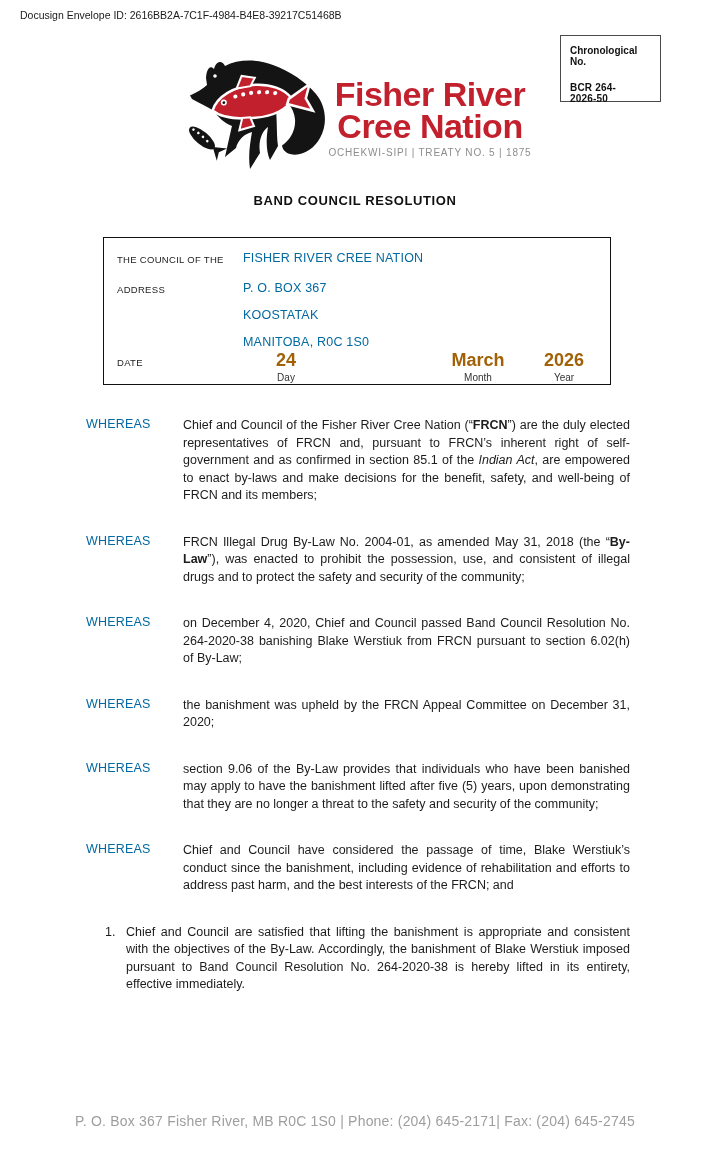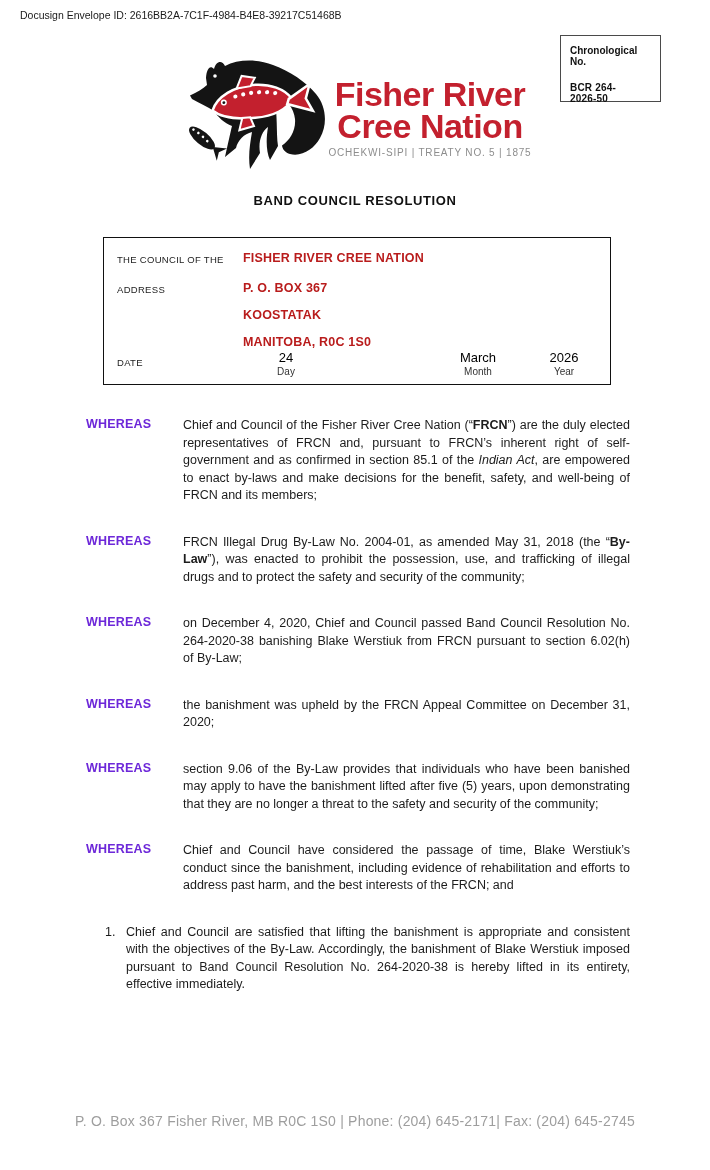--- a/index.html
+++ b/index.html
@@ -90,48 +90,48 @@
   }
   .cb-label {
     position: absolute;
     font-size: 9.5px;
     letter-spacing: 0.3px;
     color: #222;
   }
   .cb-value {
     position: absolute;
     font-size: 12.5px;
-    font-weight: 700;
-    color: #b91c1c;
+    font-weight: 400;
+    color: #0369a1;
     letter-spacing: 0.2px;
   }
   .date-col {
     position: absolute;
     top: 112px;
     width: 74px;
     text-align: center;
   }
-  .date-value { font-size: 13px; font-weight: 400; color: #000000; }
+  .date-value { font-size: 18px; font-weight: 700; color: #a16207; }
   .date-sub { font-size: 10px; color: #333; margin-top: 1px; }
 
   
   .content {
     position: absolute;
     top: 417px;
     left: 86px;
     width: 544px;
   }
   .clause { display: flex; margin-bottom: 29px; }
   .clause-label {
     width: 97px;
     flex: none;
     font-size: 12.5px;
-    font-weight: 700;
+    font-weight: 400;
     letter-spacing: 0.2px;
-    color: #6d28d9;
+    color: #0369a1;
   }
   .clause-text {
     flex: 1;
     font-size: 12.5px;
     line-height: 17.5px;
     text-align: justify;
     color: #1c1c1c;
   }
   .b { font-weight: 700; }
   .i { font-style: italic; }
@@ -262,21 +262,21 @@
   </div>
 
   <div class="content">
     <div id="clauses">
         <div class="clause">
           <div class="clause-label">WHEREAS</div>
           <div class="clause-text"><span>Chief and Council of the Fisher River Cree Nation (“</span><span class="b">FRCN</span><span>”) are the duly elected representatives of FRCN and, pursuant to FRCN’s inherent right of self-government and as confirmed in section 85.1 of the </span><span class="i">Indian Act</span><span>, are empowered to enact by-laws and make decisions for the benefit, safety, and well-being of FRCN and its members;</span></div>
         </div>
         <div class="clause">
           <div class="clause-label">WHEREAS</div>
-          <div class="clause-text"><span>FRCN Illegal Drug By-Law No. 2004-01, as amended May 31, 2018 (the “</span><span class="b">By-Law</span><span>”), was enacted to prohibit the possession, use, and trafficking of illegal drugs and to protect the safety and security of the community;</span></div>
+          <div class="clause-text"><span>FRCN Illegal Drug By-Law No. 2004-01, as amended May 31, 2018 (the “</span><span class="b">By-Law</span><span>”), was enacted to prohibit the possession, use, and consistent of illegal drugs and to protect the safety and security of the community;</span></div>
         </div>
         <div class="clause">
           <div class="clause-label">WHEREAS</div>
           <div class="clause-text"><span>on December 4, 2020, Chief and Council passed Band Council Resolution No. 264-2020-38 banishing Blake Werstiuk from FRCN pursuant to section 6.02(h) of By-Law;</span></div>
         </div>
         <div class="clause">
           <div class="clause-label">WHEREAS</div>
           <div class="clause-text"><span>the banishment was upheld by the FRCN Appeal Committee on December 31, 2020;</span></div>
         </div>
         <div class="clause">

